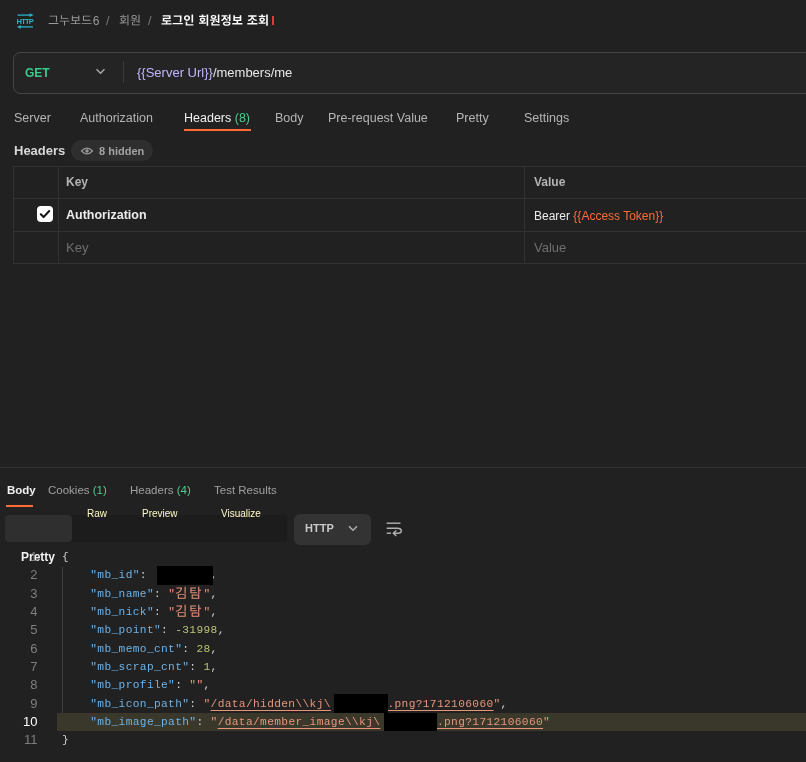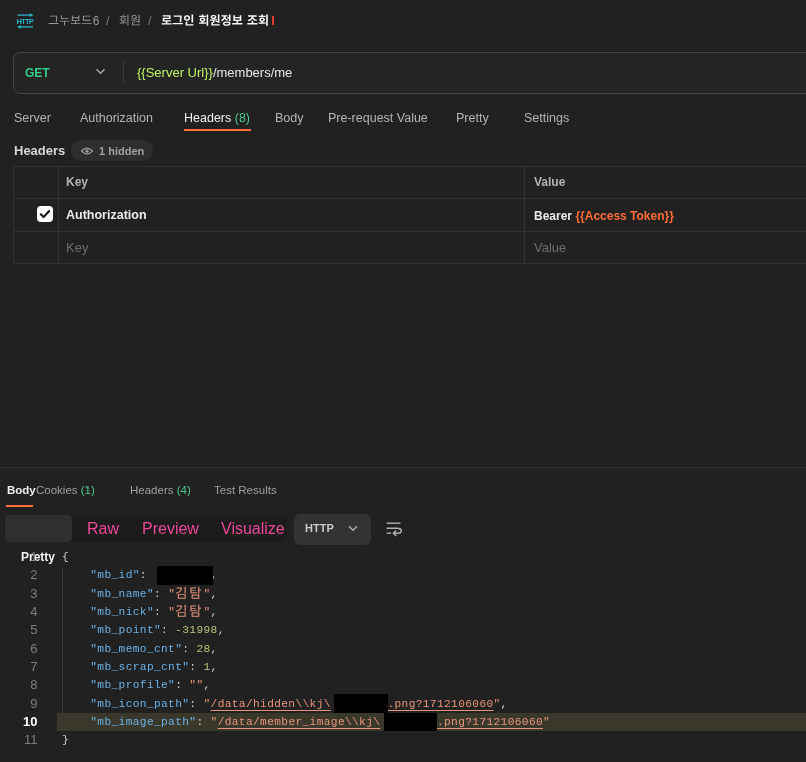--- a/index.html
+++ b/index.html
@@ -2,21 +2,21 @@
 <html><head><meta charset="utf-8">
 <style>
 *{margin:0;padding:0;box-sizing:border-box}
 html,body{width:806px;height:762px;background:#212121;overflow:hidden;position:relative;
  font-family:"Liberation Sans",sans-serif;-webkit-font-smoothing:antialiased}
 .abs{position:absolute}
 svg{display:block}
 .tab{position:absolute;font-size:12.5px;color:#b5b5b5;top:110.5px}
 .rtab{position:absolute;font-size:11.5px;color:#a0a0a0;top:483.5px}
 .grn{color:#4ecb8d}
-.seg{position:absolute;top:520px;font-size:16px;color:#ec4899}
+.seg{position:absolute;top:508px;font-size:10px;color:#fef9c3}
 
 .k{color:#6cb2e8}.s{color:#e8957a}.n{color:#bcc379}
 .u{text-decoration:underline;text-underline-offset:2.5px;text-decoration-thickness:1px}
 </style></head>
 <body>
 
 <div class="abs" style="left:16px;top:13px">
 <svg width="19" height="16" viewBox="0 0 19 16">
  <g stroke="#29b2c8" stroke-width="1.3" fill="#29b2c8">
   <line x1="1.5" y1="2.1" x2="14" y2="2.1"></line>
@@ -64,61 +64,61 @@
     </svg>
   </div>
 <div class="abs" style="left:272px;top:15.5px;width:1.5px;height:9px;background:#e03c31"></div>
 
 <div class="abs" style="left:13px;top:51.5px;width:810px;height:42px;border:1px solid #454545;border-radius:7px;background:#242424"></div>
 <div class="abs" style="left:25px;top:66px;font-size:12px;font-weight:bold;color:#36cd8c">GET</div>
 <svg class="abs" style="left:95px;top:68px" width="11" height="7" viewBox="0 0 11 7">
     <path d="M1.5 1.2 L5.5 5.2 L9.5 1.2" fill="none" stroke="#a8a8a8" stroke-width="1.5"></path>
   </svg>
 <div class="abs" style="left:123px;top:61px;width:1px;height:22px;background:#3a3a3a"></div>
-<div class="abs" style="left:137px;top:65px;font-size:13px;color:#e8e8e8"><span style="color:#bef264">{{Server Url}}</span>/members/me</div>
+<div class="abs" style="left:137px;top:65px;font-size:13px;color:#e8e8e8"><span style="color:#c4b5fd">{{Server Url}}</span>/members/me</div>
 
 <div class="tab" style="left:14px">Server</div>
 <div class="tab" style="left:80px">Authorization</div>
 <div class="tab" style="left:184px;color:#f0f0f0">Headers <span class="grn">(8)</span></div>
 <div class="tab" style="left:275px">Body</div>
 <div class="tab" style="left:328px">Pre-request Value</div>
 <div class="tab" style="left:456px">Pretty</div>
 <div class="tab" style="left:524px">Settings</div>
 <div class="abs" style="left:184px;top:129px;width:67px;height:2px;background:#ff6c37"></div>
 
 <div class="abs" style="left:14px;top:143px;font-size:13px;font-weight:bold;color:#d8d8d8">Headers</div>
 <div class="abs" style="left:70.5px;top:139.5px;width:82.5px;height:21px;background:#2e2e2e;border-radius:10.5px"></div>
 <svg class="abs" style="left:80px;top:145.5px" width="14" height="10" viewBox="0 0 13 10">
  <path d="M1 5 Q6.5 -0.8 12 5 Q6.5 10.8 1 5 Z" fill="none" stroke="#9a9a9a" stroke-width="1.1"></path>
  <circle cx="6.5" cy="5" r="1.7" fill="#9a9a9a"></circle>
   </svg>
-<div class="abs" style="left:99px;top:145px;font-size:11px;font-weight:bold;color:#a2a2a2">1 hidden</div>
+<div class="abs" style="left:99px;top:145px;font-size:11px;font-weight:bold;color:#a2a2a2">8 hidden</div>
 
 <div class="abs" style="left:13px;top:166px;width:793px;height:1px;background:#323232"></div>
 <div class="abs" style="left:13px;top:198px;width:793px;height:1px;background:#323232"></div>
 <div class="abs" style="left:13px;top:231px;width:793px;height:1px;background:#323232"></div>
 <div class="abs" style="left:13px;top:263px;width:793px;height:1px;background:#323232"></div>
 <div class="abs" style="left:13px;top:166px;width:1px;height:98px;background:#323232"></div>
 <div class="abs" style="left:58px;top:166px;width:1px;height:98px;background:#323232"></div>
 <div class="abs" style="left:524px;top:166px;width:1px;height:98px;background:#323232"></div>
 <div class="abs" style="left:66px;top:175px;font-size:12px;font-weight:bold;color:#b3b3b3">Key</div>
 <div class="abs" style="left:534px;top:175px;font-size:12px;font-weight:bold;color:#b3b3b3">Value</div>
 <div class="abs" style="left:37px;top:206px;width:16px;height:16px;background:#fff;border-radius:4px"></div>
 <svg class="abs" style="left:37px;top:206px" width="16" height="16" viewBox="0 0 16 16">
     <path d="M3.8 8.3 L6.6 11.1 L12.2 5" fill="none" stroke="#141414" stroke-width="2.1" stroke-linecap="round" stroke-linejoin="round"></path>
   </svg>
 <div class="abs" style="left:66px;top:208px;font-size:12.5px;font-weight:bold;color:#ececec">Authorization</div>
-<div class="abs" style="left:534px;top:208.5px;font-size:12px;font-weight:bold;color:#ececec">Bearer <span style="color:#ff6c37">{{Access Token}}</span></div>
+<div class="abs" style="left:534px;top:208.5px;font-size:12px;font-weight:normal;color:#ececec">Bearer <span style="color:#ff6c37">{{Access Token}}</span></div>
 <div class="abs" style="left:66px;top:240px;font-size:13px;color:#6e6e6e">Key</div>
 <div class="abs" style="left:534px;top:240px;font-size:13px;color:#6e6e6e">Value</div>
 
 <div class="abs" style="left:0;top:467px;width:806px;height:1px;background:#303030"></div>
 
 <div class="rtab" style="left:7px;color:#f0f0f0;font-weight:bold">Body</div>
-<div class="rtab" style="left:36px">Cookies <span class="grn">(1)</span></div>
+<div class="rtab" style="left:48px">Cookies <span class="grn">(1)</span></div>
 <div class="rtab" style="left:130px">Headers <span class="grn">(4)</span></div>
 <div class="rtab" style="left:214px">Test Results</div>
 <div class="abs" style="left:6px;top:505px;width:27px;height:2px;background:#ff6c37"></div>
 
 <div class="abs" style="left:5px;top:514.5px;width:282px;height:27.5px;background:#1c1c1c;border-radius:4px"></div>
 <div class="abs" style="left:5px;top:514.5px;width:67px;height:27.5px;background:#2f2f2f;border-radius:4px"></div>
 <div class="seg" style="left:21px;color:#f2f2f2;font-weight:bold;font-size:12px;top:550px">Pretty</div>
 <div class="seg" style="left:87px">Raw</div>
 <div class="seg" style="left:142px">Preview</div>
 <div class="seg" style="left:221px">Visualize</div>
@@ -140,21 +140,21 @@
 <div class="abs" style="left:62px;top:566.5px;width:1px;height:146.4px;background:#3d3d3d"></div>
 <pre class="abs" style="left:0;top:548.2px;width:37.5px;text-align:right;font-family:'Liberation Sans',sans-serif;font-size:13px;line-height:18.3px;color:#7e7e7e">1
 2
 3
 4
 5
 6
 7
 8
 9
-<span style="color:#ffffff;font-weight:bold">10</span>
+<span style="color:#ffffff;font-weight:normal">10</span>
 11</pre>
 <pre class="abs" style="left:62px;top:548.2px;font-family:'Liberation Mono',monospace;font-size:11.2px;line-height:18.3px;letter-spacing:0.36px;color:#cfcfcf">{
     <span class="k">"mb_id"</span>:         ,
     <span class="k">"mb_name"</span>: <span class="s">"    "</span>,
     <span class="k">"mb_nick"</span>: <span class="s">"    "</span>,
     <span class="k">"mb_point"</span>: <span class="n">-31998</span>,
     <span class="k">"mb_memo_cnt"</span>: <span class="n">28</span>,
     <span class="k">"mb_scrap_cnt"</span>: <span class="n">1</span>,
     <span class="k">"mb_profile"</span>: <span class="s">""</span>,
     <span class="k">"mb_icon_path"</span>: <span class="s">"</span><span class="s u">/data/hidden\\kj\</span>        <span class="s u">.png?1712106060</span><span class="s">"</span>,

